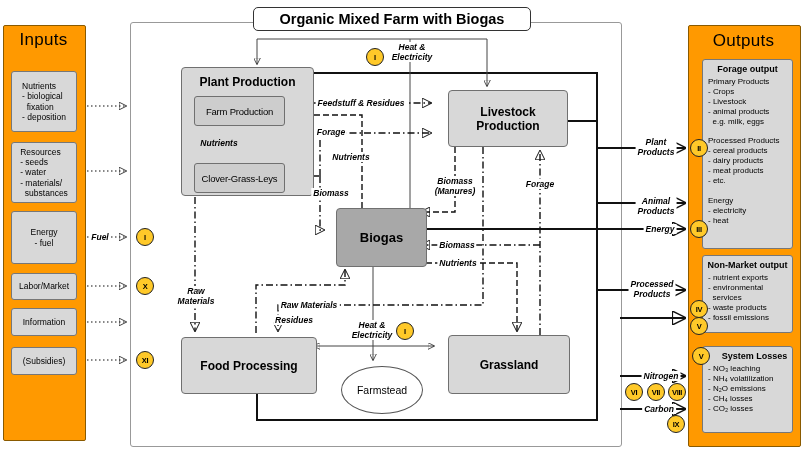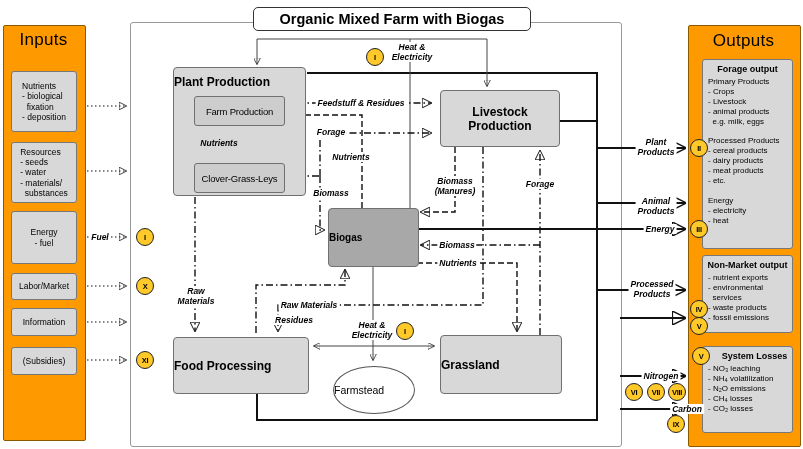--- a/index.html
+++ b/index.html
@@ -11,22 +11,22 @@
   .panel-title{position:absolute;text-align:center;font-size:17px;letter-spacing:0.3px;z-index:2;}
   .gbox{position:absolute;background:var(--box_gray);border:1px solid #777;border-radius:3px;
         font-size:8.5px;line-height:1.22;display:flex;align-items:center;justify-content:center;
         white-space:pre-wrap;z-index:2;}
   .gbox.left{text-align:left;}
   .gbox.ctr{text-align:center;}
   .obox{position:absolute;background:var(--box_gray);border:1px solid #777;border-radius:3px;z-index:2;}
   .obox .hdr{font-weight:bold;font-size:9px;text-align:center;padding-top:4px;}
   .obox .bd{padding:3px 4px 0 5px;font-size:8px;line-height:1.24;white-space:pre-wrap;}
   .node{position:absolute;background:var(--box_gray);border:1px solid #707070;border-radius:4px;
-        display:flex;align-items:center;font-weight:bold;font-size:12px;
-        text-align:center;z-index:2;}
+        display:flex;align-items:center;justify-content:center;font-weight:bold;font-size:12px;
+        text-align:center;z-index:2;margin-left:8px;}
   .subnode{position:absolute;background:#CDCDCD;border:1px solid #707070;border-radius:3px;
         display:flex;align-items:center;justify-content:center;font-size:9.5px;font-weight:normal;
         letter-spacing:-0.2px;z-index:3;}
   .lbl{position:absolute;transform:translate(-50%,-50%);font-style:italic;font-weight:bold;
        font-size:8.5px;line-height:1.18;text-align:center;background:#fff;padding:0 2px;
        white-space:pre-line;z-index:3;}
   .lbl.nobg{background:transparent;}
   .badge{position:absolute;transform:translate(-50%,-50%);width:16px;height:16px;border-radius:50%;
        background:var(--badge);border:1.3px solid #222;display:flex;align-items:center;
        justify-content:center;font-size:7.5px;font-weight:bold;letter-spacing:-0.3px;z-index:4;}
@@ -147,21 +147,21 @@
 - CH₄ losses
 - CO₂ losses</div>
   </div>
 
   <div class="node" style="left:173px;top:67px;width:133px;height:129px;align-items:flex-start;padding-top:7px;box-sizing:border-box;">
     <span>Plant Production</span>
   </div>
   <div class="subnode" style="left:194px;top:96px;width:89px;height:28px;">Farm Production</div>
   <div class="subnode" style="left:194px;top:163px;width:89px;height:28px;">Clover-Grass-Leys</div>
   <div class="node" style="left:440px;top:90px;width:120px;height:57px;padding:0 14px;box-sizing:border-box;">Livestock Production</div>
-  <div class="node" style="left:328px;top:208px;width:89px;height:57px;background:var(--biogas_gray);font-size:10px;">Biogas</div>
+  <div class="node" style="left:328px;top:208px;width:89px;height:57px;background:var(--biogas_gray);font-size:13px;">Biogas</div>
   <div class="node" style="left:173px;top:337px;width:134px;height:55px;">Food Processing</div>
   <div class="node" style="left:440px;top:335px;width:120px;height:57px;">Grassland</div>
   <div class="node" style="left:333px;top:366px;width:80px;height:46px;background:#fff;border-radius:50%;border:1px solid #555;font-weight:normal;font-size:10.5px;">Farmstead</div>
 
   <div class="lbl" style="left:412px;top:52px;">Heat &amp;
 Electricity</div>
   <div class="lbl" style="left:361px;top:103px;">Feedstuff &amp; Residues</div>
   <div class="lbl" style="left:331px;top:132px;">Forage</div>
   <div class="lbl nobg" style="left:219px;top:143px;">Nutrients</div>
   <div class="lbl" style="left:351px;top:157px;">Nutrients</div>
@@ -178,21 +178,21 @@
   <div class="lbl" style="left:372px;top:330px;">Heat &amp;
 Electricity</div>
   <div class="lbl" style="left:656px;top:147px;">Plant
 Products</div>
   <div class="lbl" style="left:656px;top:206px;">Animal
 Products</div>
   <div class="lbl" style="left:660px;top:229px;">Energy</div>
   <div class="lbl" style="left:652px;top:289px;">Processed
 Products</div>
   <div class="lbl" style="left:661px;top:376px;">Nitrogen</div>
-  <div class="lbl" style="left:659px;top:409px;margin-left:28px;">Carbon</div>
+  <div class="lbl" style="left:659px;top:409px;">Carbon</div>
 
   <div class="badge" style="left:145px;top:237px;">I</div>
   <div class="badge" style="left:145px;top:286px;">X</div>
   <div class="badge" style="left:145px;top:360px;">XI</div>
   <div class="badge" style="left:375px;top:57px;">I</div>
   <div class="badge" style="left:405px;top:331px;">I</div>
   <div class="badge" style="left:699px;top:148px;">II</div>
   <div class="badge" style="left:699px;top:229px;">III</div>
   <div class="badge" style="left:699px;top:309px;">IV</div>
   <div class="badge" style="left:699px;top:326px;">V</div>

